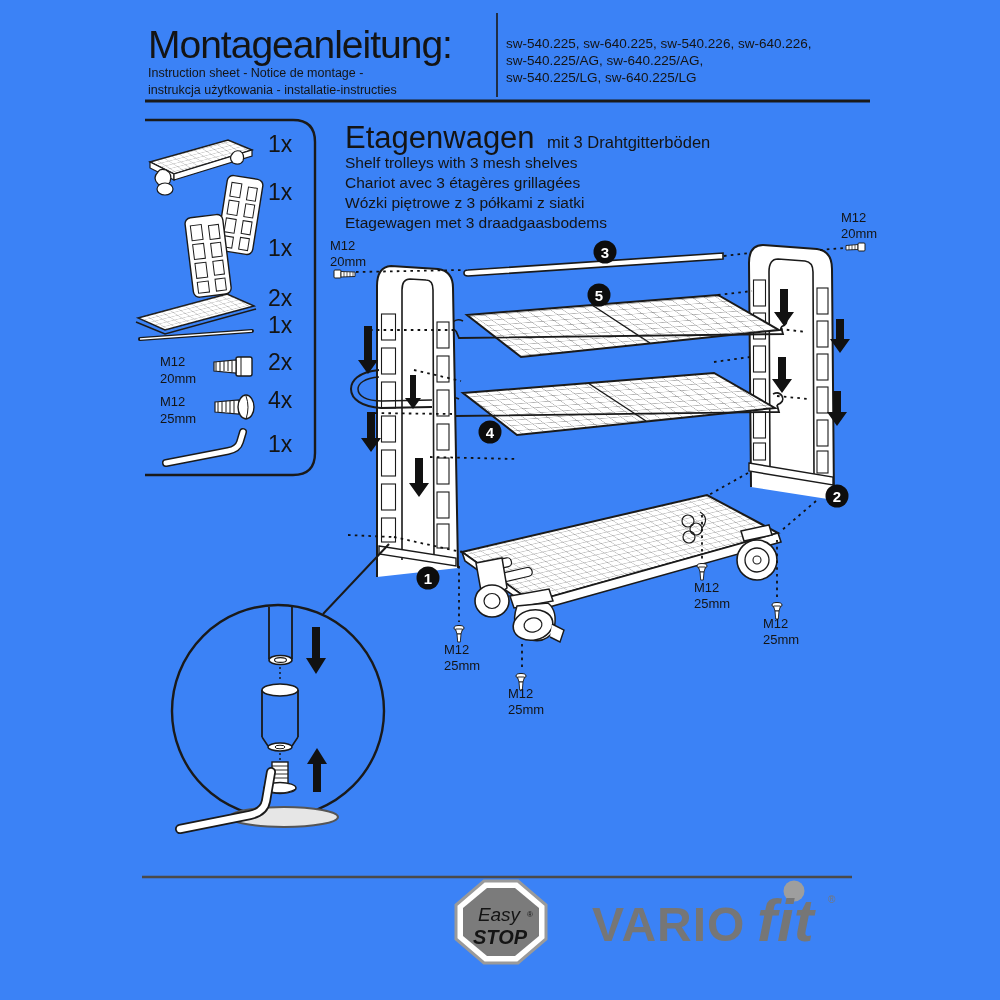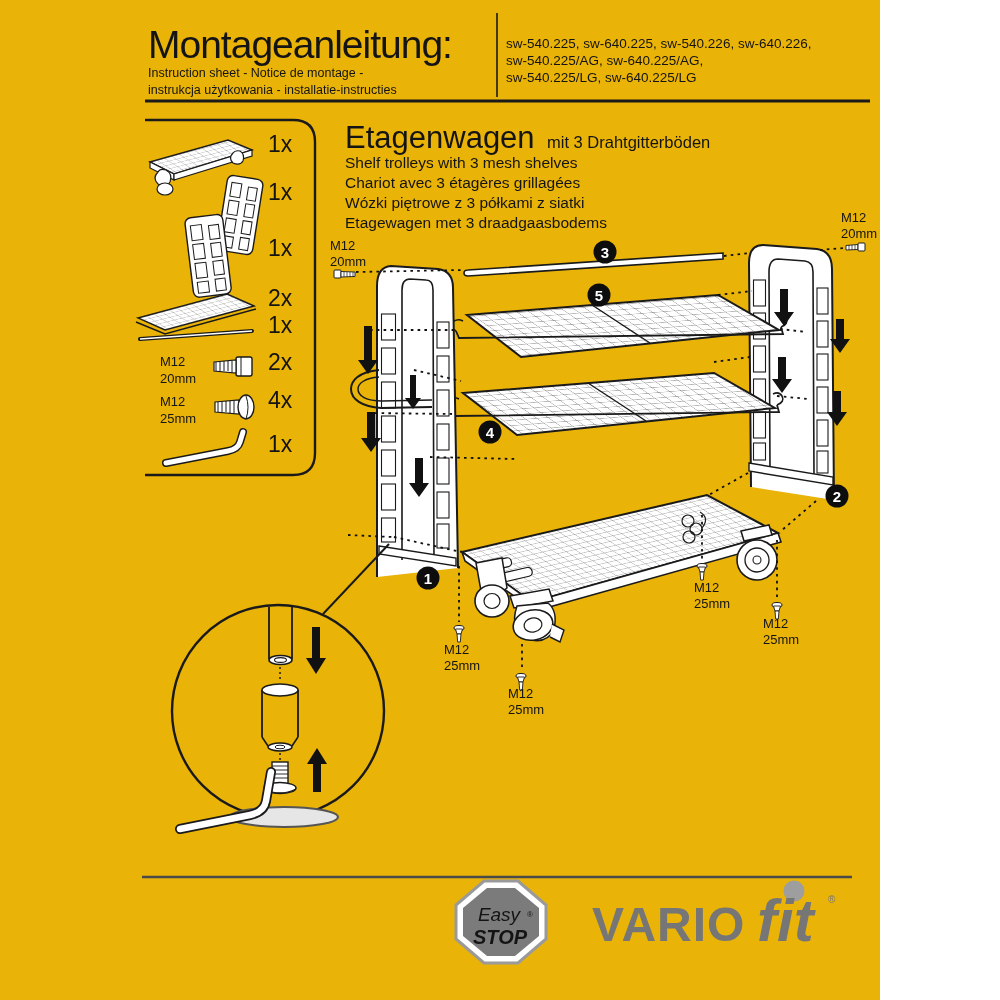--- a/index.html
+++ b/index.html
@@ -1,16 +1,16 @@
 <!DOCTYPE html>
 <html><head>
 <meta charset="utf-8">
 <style>
   html,body{margin:0;padding:0;background:#fff;}
-  .page{position:relative;width:880px;height:1000px;background:#eab308;overflow:hidden;}
+  .page{position:relative;width:1000px;height:1000px;background:#3b82f6;overflow:hidden;}
   svg text{font-family:"Liberation Sans",sans-serif;fill:#141414;}
   .ln{stroke:#1a1a1a;fill:none;}
   .wfill{fill:#fff;stroke:#1a1a1a;}
   .dash{stroke:#111;fill:none;stroke-width:1.8;stroke-dasharray:2.6 4.2;}
   .dot{stroke:#111;fill:none;stroke-width:1.4;stroke-dasharray:2 3;}
   .arrow{fill:#111;stroke:none;}
   .badge{fill:#0d0d0d;}
   .badge-num{fill:#fff;font-weight:bold;font-size:15px;text-anchor:middle;}
   .lbl{font-size:13px;}
   .qty{font-size:23px;}

